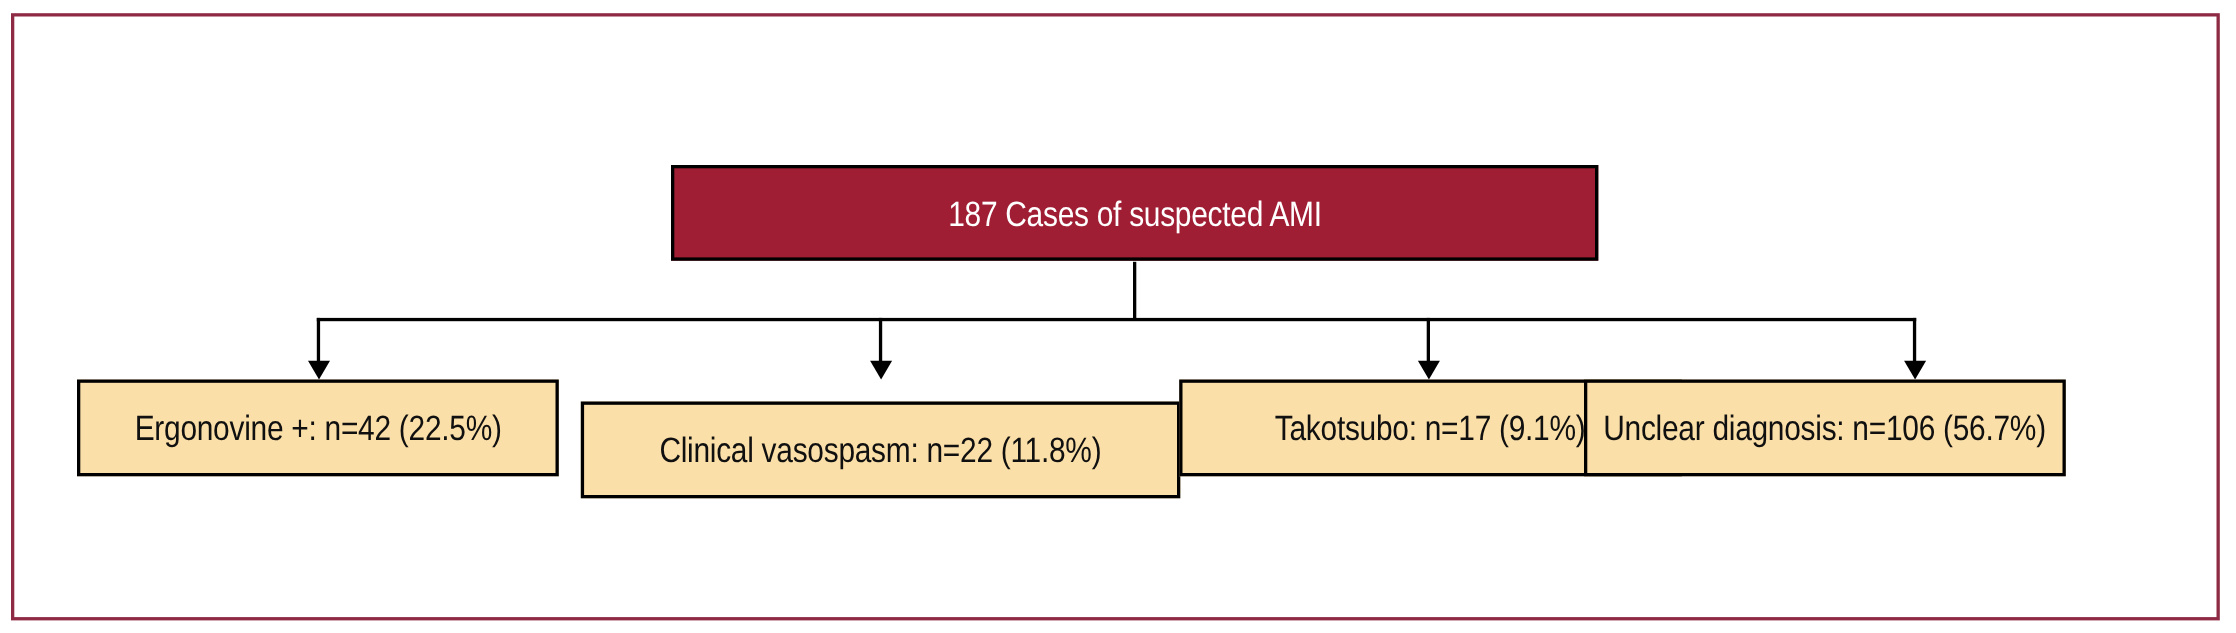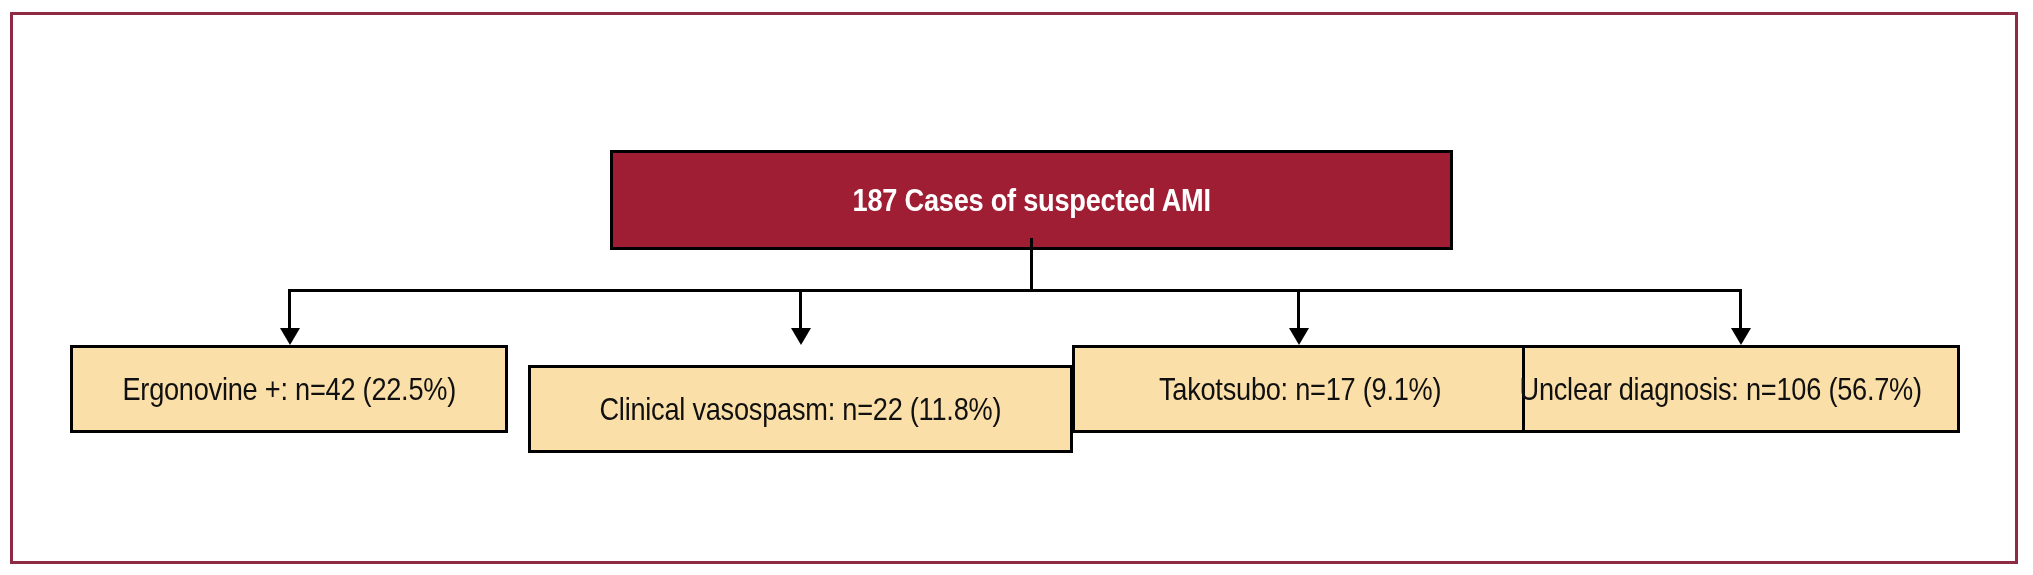--- a/index.html
+++ b/index.html
@@ -37,35 +37,34 @@
     font-size: 32px;
     letter-spacing: -0.3px;
     transform: scaleX(0.85);
     transform-origin: center center;
     line-height: 1;
   }
   .root-node {
     left: 610px;
     top: 150px;
     width: 843px;
-    height: 100px;
+    height: 87px;
     background: var(--root-fill, #a01e34);
     color: var(--root-text, #ffffff);
-    font-weight: bold;
   }
   .child-node {
     top: 345px;
     height: 88px;
     background: var(--child-fill, #fbdfa8);
     color: #101010;
   }
   .c1 { left: 70px;   width: 438px; text-align: right; }
   .c2 { left: 528px;  width: 545px; margin-top: 20px; }
   .c3 { left: 1072px; width: 457px; }
-  .c4 { left: 1522px; width: 438px; justify-content: flex-end; }
+  .c4 { left: 1440px; width: 438px; }
 
   .line {
     position: absolute;
     background: var(--connector, #000000);
   }
   .stem  { left: 1030px; top: 238px; width: 3px; height: 53px; }
   .hline { left: 288px;  top: 289px; width: 1454px; height: 3px; }
   .drop  { top: 289px; width: 3px; height: 42px; }
   .d1 { left: 288px; }
   .d2 { left: 799px; }

